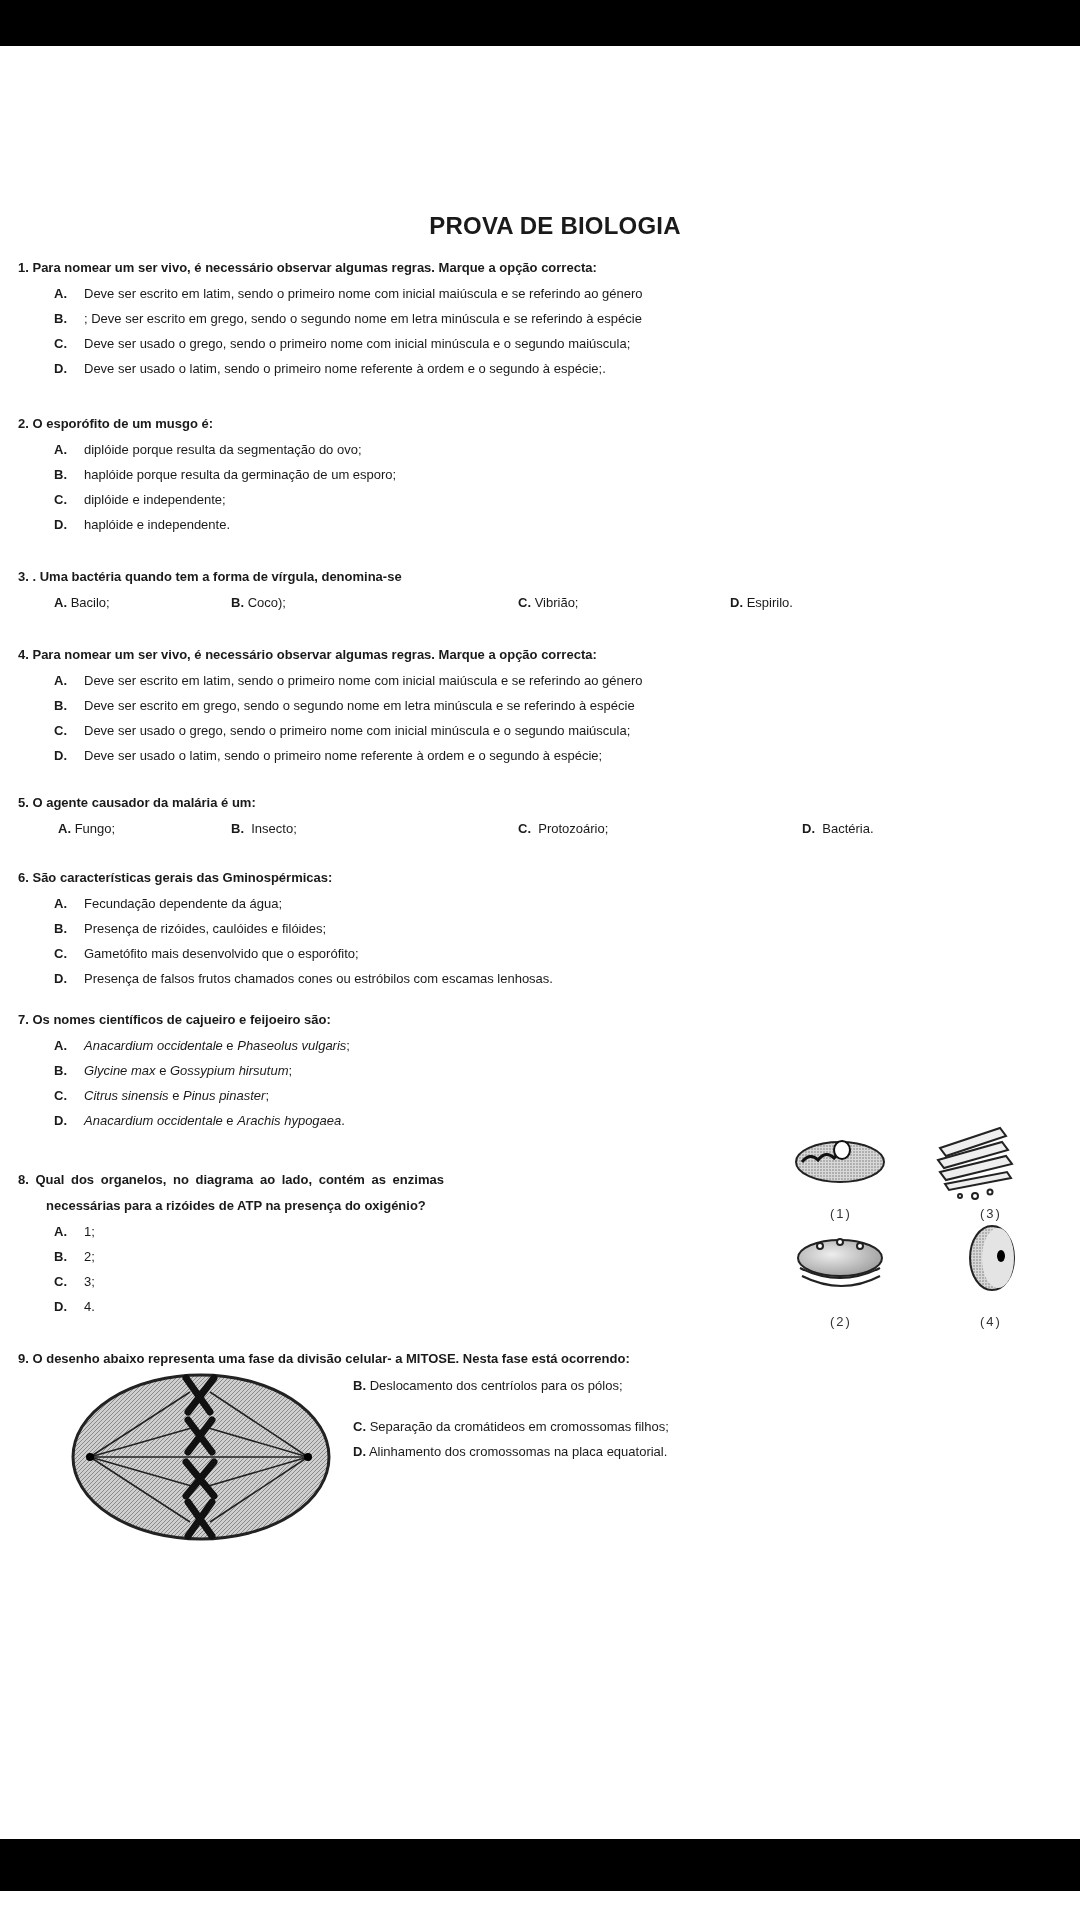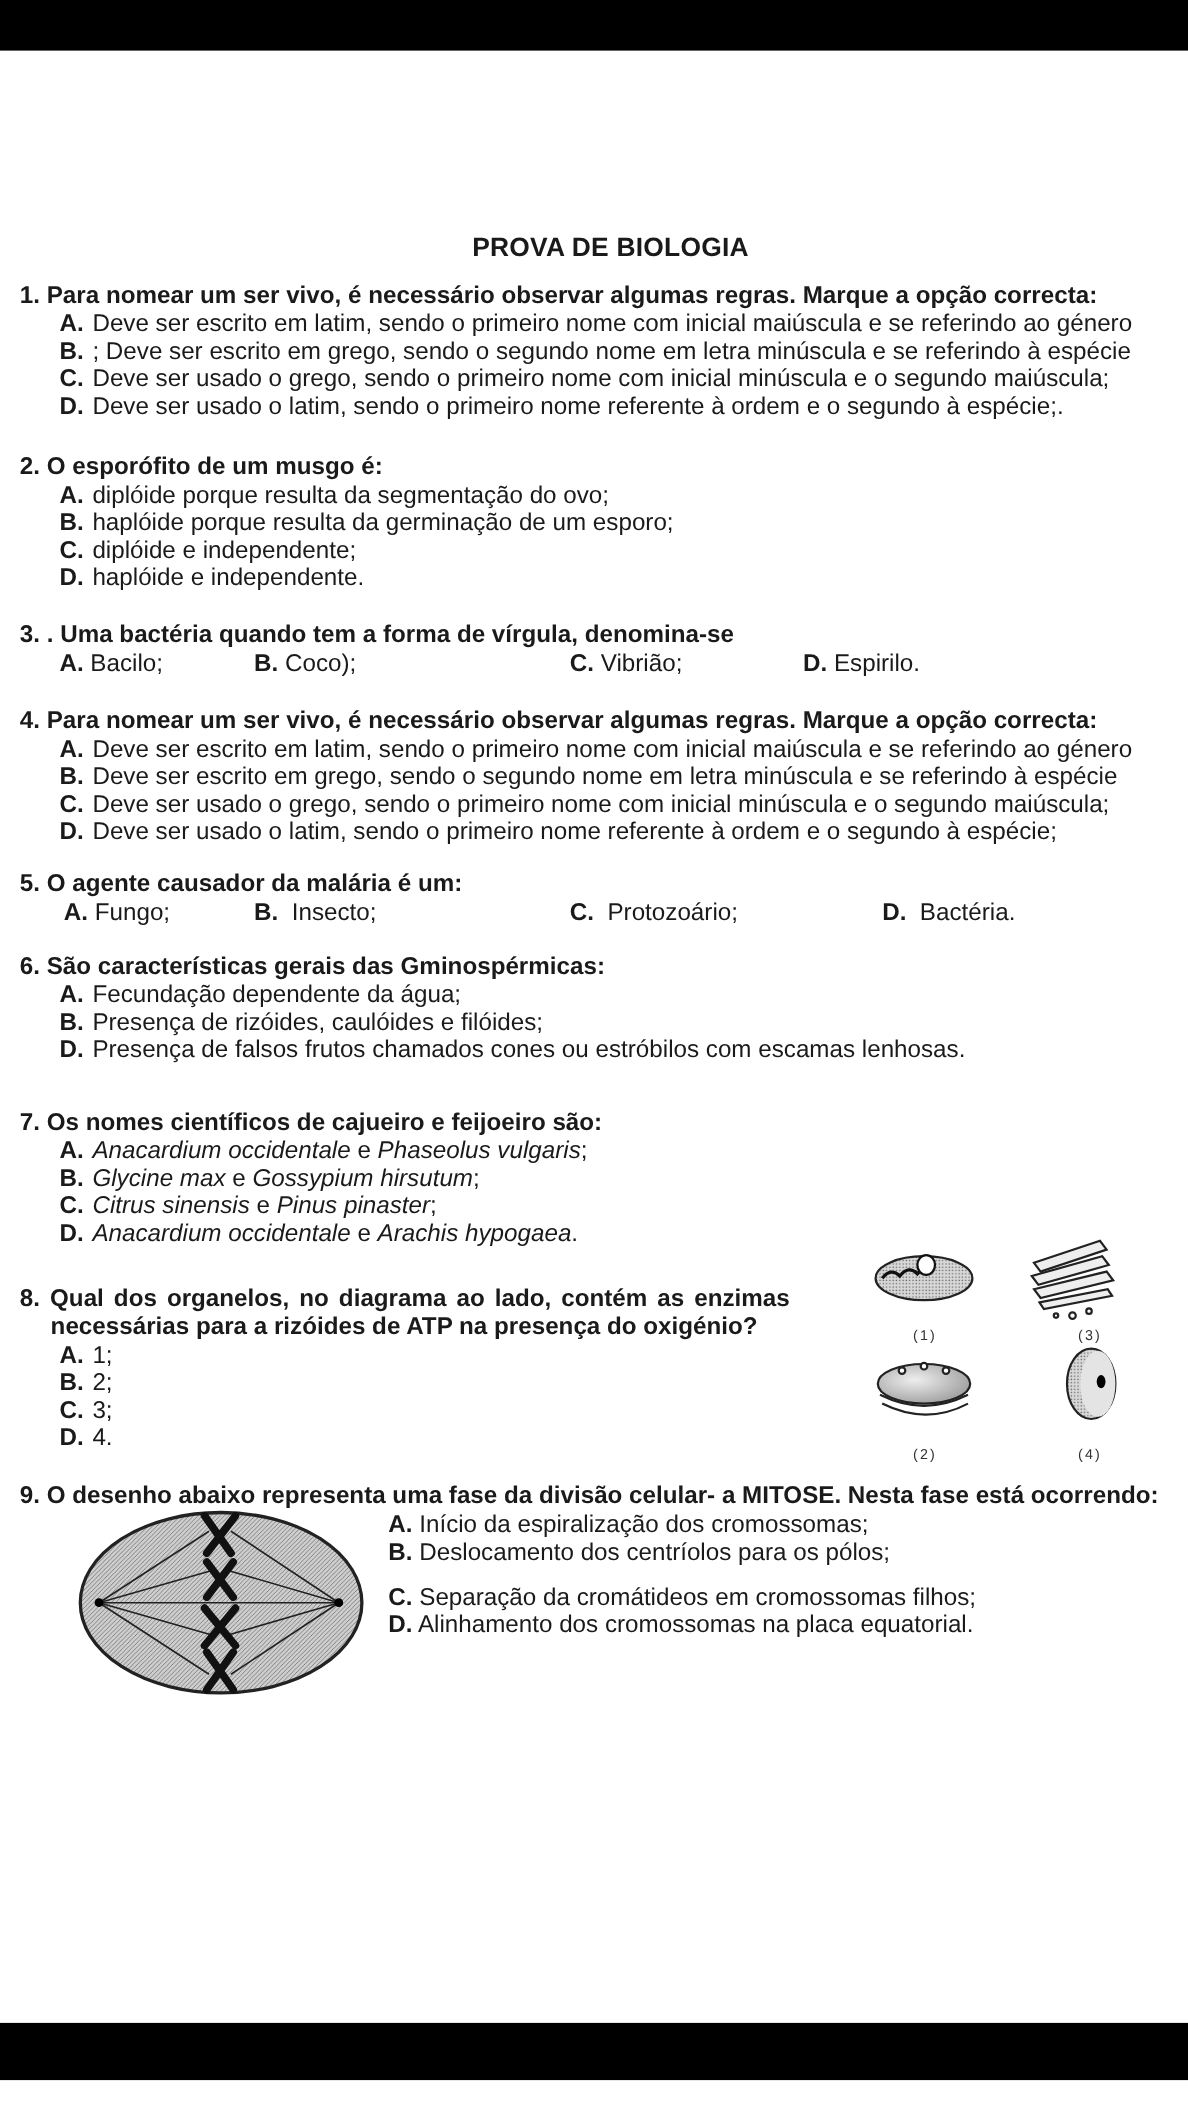--- a/index.html
+++ b/index.html
@@ -7,21 +7,21 @@
     width: 1080px; height: 1920px; position: relative; overflow: hidden;
     background: #ffffff; color: #1a1a1a;
     font-family: "Liberation Sans", sans-serif;
   }
   .bar-top { position: absolute; left: 0; top: 0; width: 1080px; height: 46px; background: #000; }
   .bar-bottom { position: absolute; left: 0; top: 1839px; width: 1080px; height: 52px; background: #000; }
   .title {
     position: absolute; left: 0; width: 1080px; top: 212px; text-align: center;
     font-weight: bold; font-size: 24px; letter-spacing: 0.2px; padding-left: 30px; box-sizing: border-box;
   }
-  .q { position: absolute; left: 18px; font-size: 22px; }
+  .q { position: absolute; left: 18px; font-size: 13px; }
   .q .stem { font-weight: bold; line-height: 26px; white-space: nowrap; }
   .opt { line-height: 25px; white-space: nowrap; padding-left: 36px; }
   .opt .letter { font-weight: bold; display: inline-block; width: 30px; }
   .row4 { position: relative; height: 26px; }
   .row4 .cell { position: absolute; top: 0; white-space: nowrap; line-height: 26px; }
   .row4 .cell .letter { font-weight: bold; }
   i { font-style: italic; }
   .organelles { position: absolute; left: 790px; top: 1118px; width: 260px; height: 220px; }
   .org-label { position: absolute; font-size: 13px; letter-spacing: 2px; color: #333; }
   .mitosis { position: absolute; left: 70px; top: 1372px; width: 262px; height: 170px; }
@@ -74,20 +74,21 @@
     <div class="cell" style="left:213px;"><span class="letter">B.</span>&nbsp; <span>Insecto;</span></div>
     <div class="cell" style="left:500px;"><span class="letter">C.</span>&nbsp; <span>Protozoário;</span></div>
     <div class="cell" style="left:784px;"><span class="letter">D.</span>&nbsp; <span>Bactéria.</span></div>
   </div>
 </div>
 
 <div class="q" style="top:865px;">
   <div class="stem"><span>6.</span> <span>São características gerais das Gminospérmicas:</span></div>
   <div class="opt"><span class="letter">A.</span><span>Fecundação dependente da água;</span></div>
   <div class="opt"><span class="letter">B.</span><span>Presença de rizóides, caulóides e filóides;</span></div>
+  <div class="opt"><span class="letter">C.</span><span>Gametófito mais desenvolvido que o esporófito;</span></div>
   <div class="opt"><span class="letter">D.</span><span>Presença de falsos frutos chamados cones ou estróbilos com escamas lenhosas.</span></div>
 </div>
 
 <div class="q" style="top:991px;margin-top:16px;">
   <div class="stem"><span>7.</span> <span>Os nomes científicos de cajueiro e feijoeiro são:</span></div>
   <div class="opt"><span class="letter">A.</span><i>Anacardium occidentale</i><span> e </span><i>Phaseolus vulgaris</i><span>;</span></div>
   <div class="opt"><span class="letter">B.</span><i>Glycine max</i><span> e </span><i>Gossypium hirsutum</i><span>;</span></div>
   <div class="opt"><span class="letter">C.</span><i>Citrus sinensis</i><span> e </span><i>Pinus pinaster</i><span>;</span></div>
   <div class="opt"><span class="letter">D.</span><i>Anacardium occidentale</i><span> e </span><i>Arachis hypogaea</i><span>.</span></div>
 </div>
@@ -148,21 +149,20 @@
   <span class="org-label" style="left:40px; top:88px;">(1)</span>
   <span class="org-label" style="left:190px; top:88px;">(3)</span>
   <span class="org-label" style="left:40px; top:196px;">(2)</span>
   <span class="org-label" style="left:190px; top:196px;">(4)</span>
 </div>
 
 <div class="q" style="top:1346px;">
   <div class="stem"><span>9.</span> <span>O desenho abaixo representa uma fase da divisão celular- a MITOSE. Nesta fase está ocorrendo:</span></div>
 </div>
 <div class="q" style="top:1373px; left:353px;">
-  <div class="opt" style="padding-left:0;"><span class="letter" style="width:auto;">A.</span> <span>Início da espiralização dos cromossomas;</span></div>
   <div class="opt" style="padding-left:0;"><span class="letter" style="width:auto;">B.</span> <span>Deslocamento dos centríolos para os pólos;</span></div>
   <div class="opt" style="padding-left:0;margin-top:16px;"><span class="letter" style="width:auto;">C.</span> <span>Separação da cromátideos em cromossomas filhos;</span></div>
   <div class="opt" style="padding-left:0;"><span class="letter" style="width:auto;">D.</span> <span>Alinhamento dos cromossomas na placa equatorial.</span></div>
 </div>
 
 <div class="mitosis">
   <svg width="262" height="170" viewBox="0 0 262 170">
     <defs>
       <pattern id="hatch" width="4" height="4" patternUnits="userSpaceOnUse">
         <rect width="4" height="4" fill="#cfcfcf"></rect>

